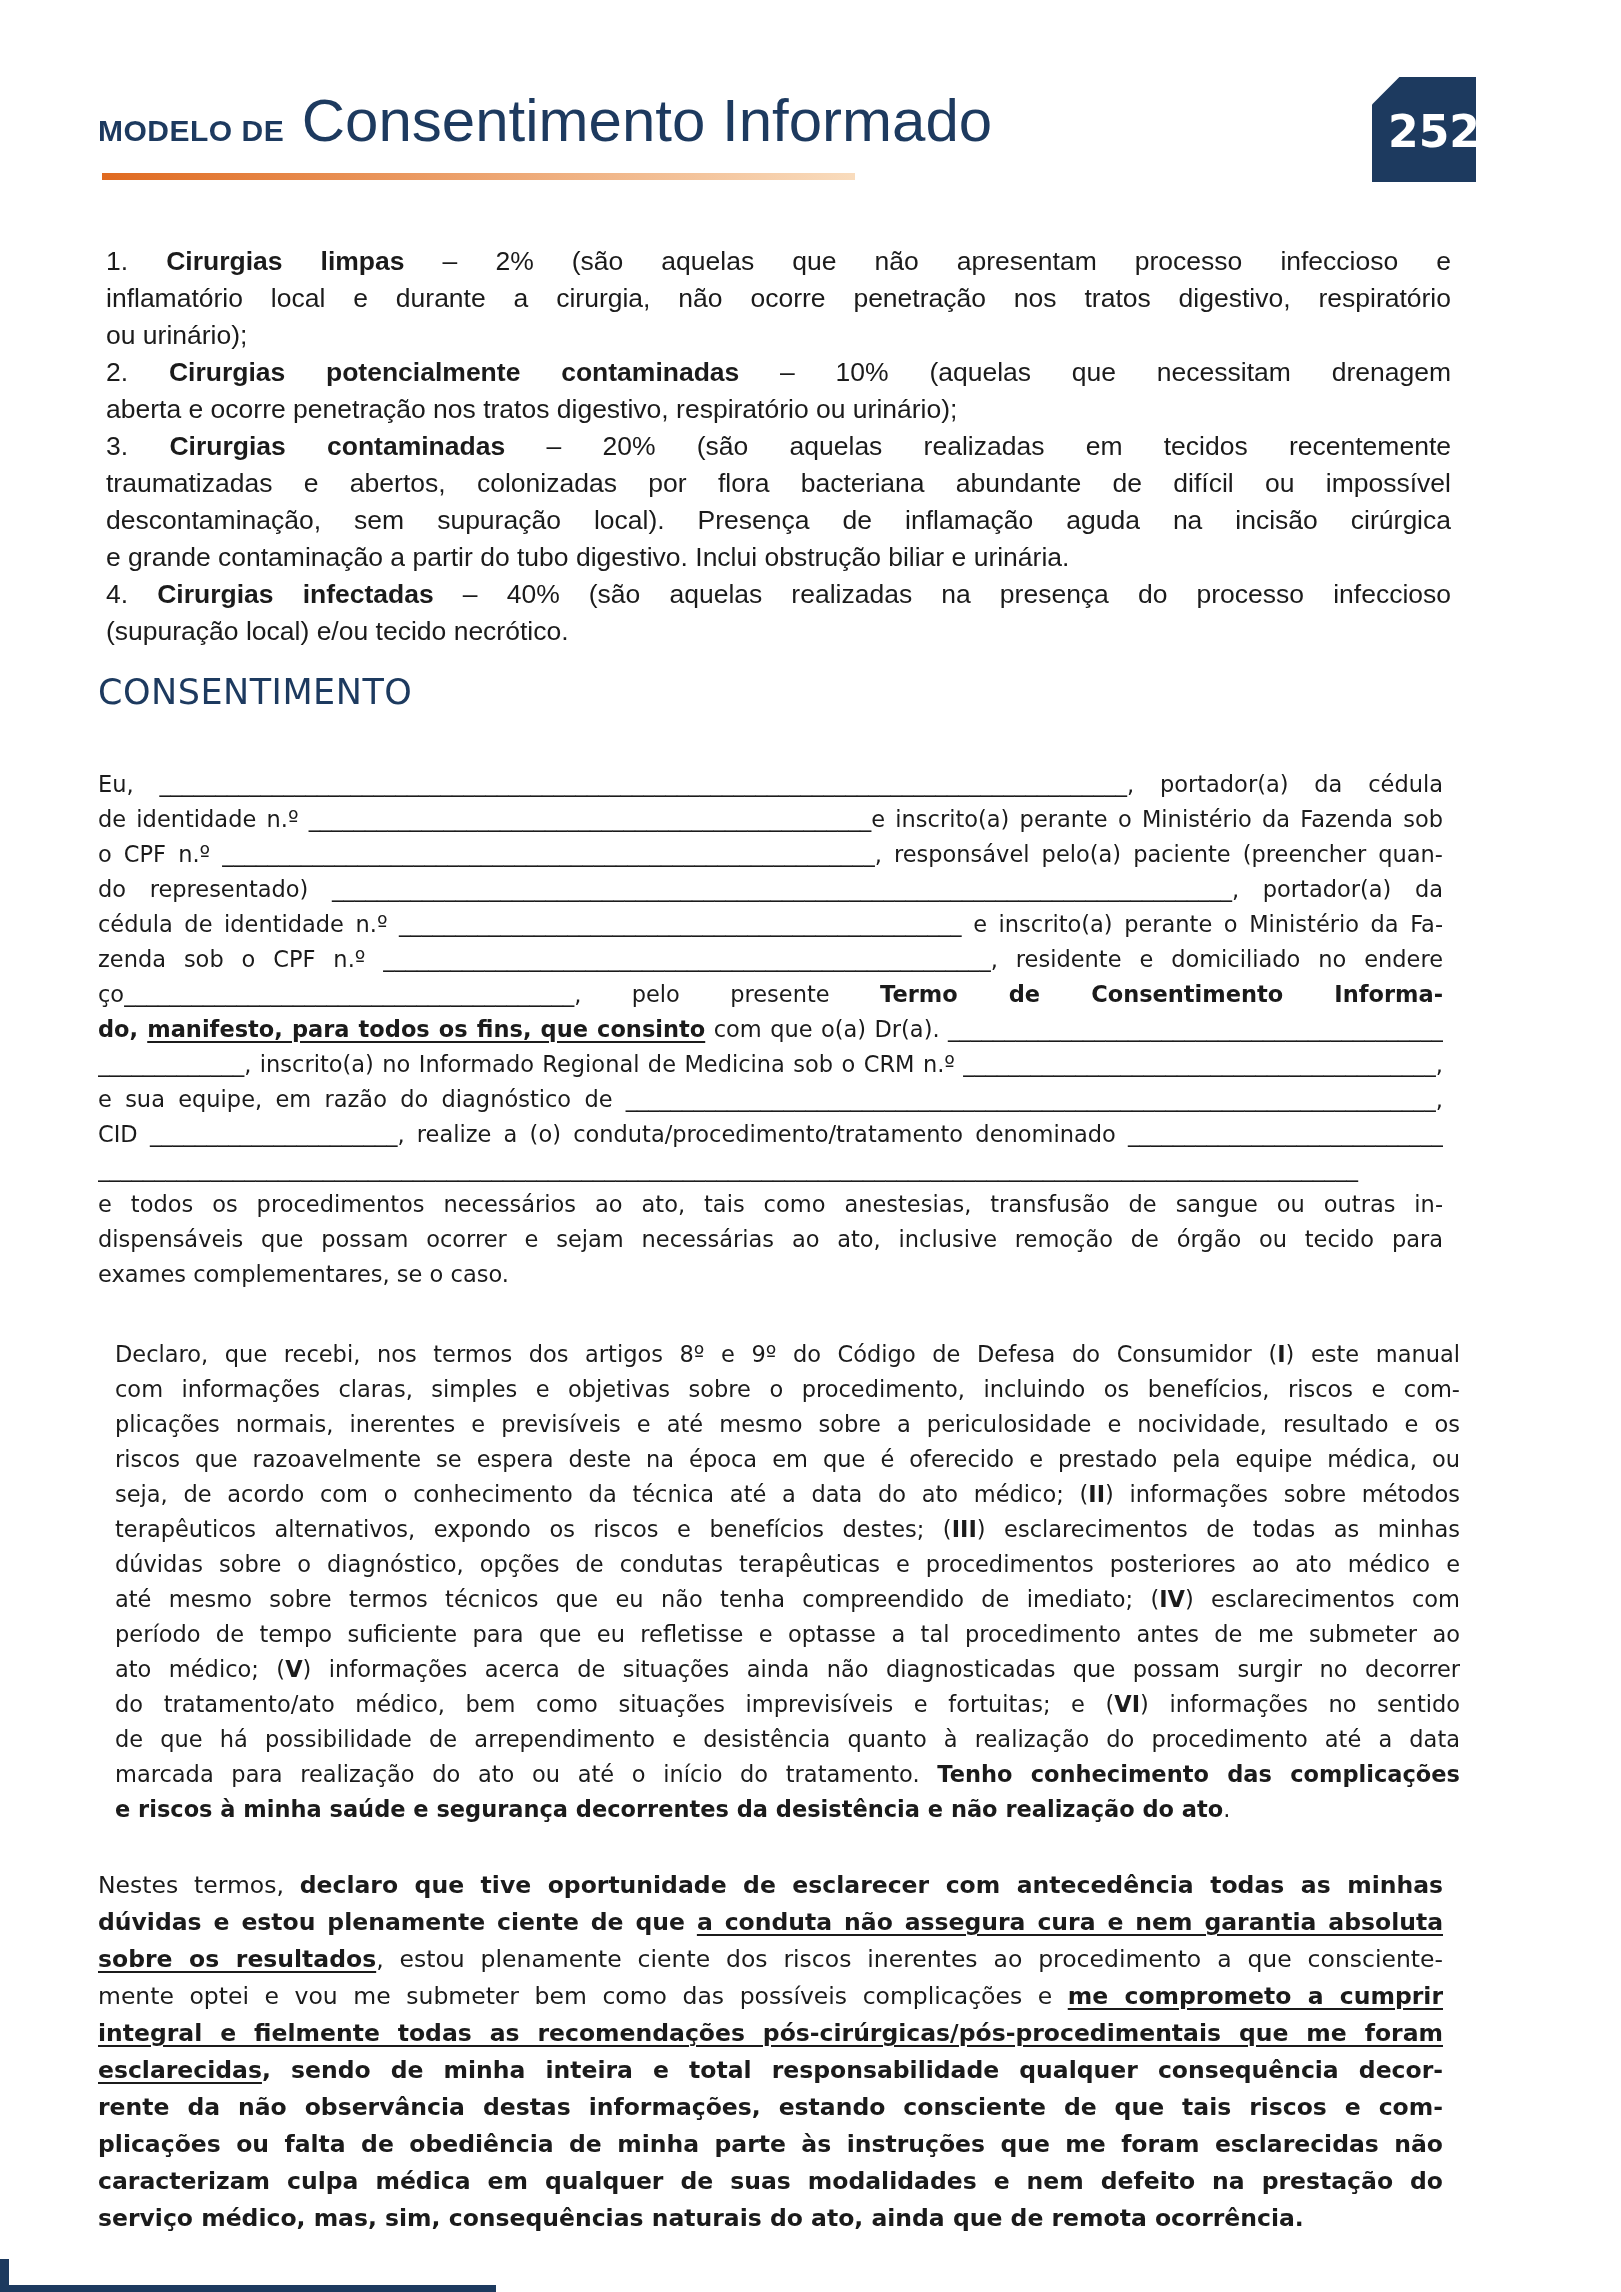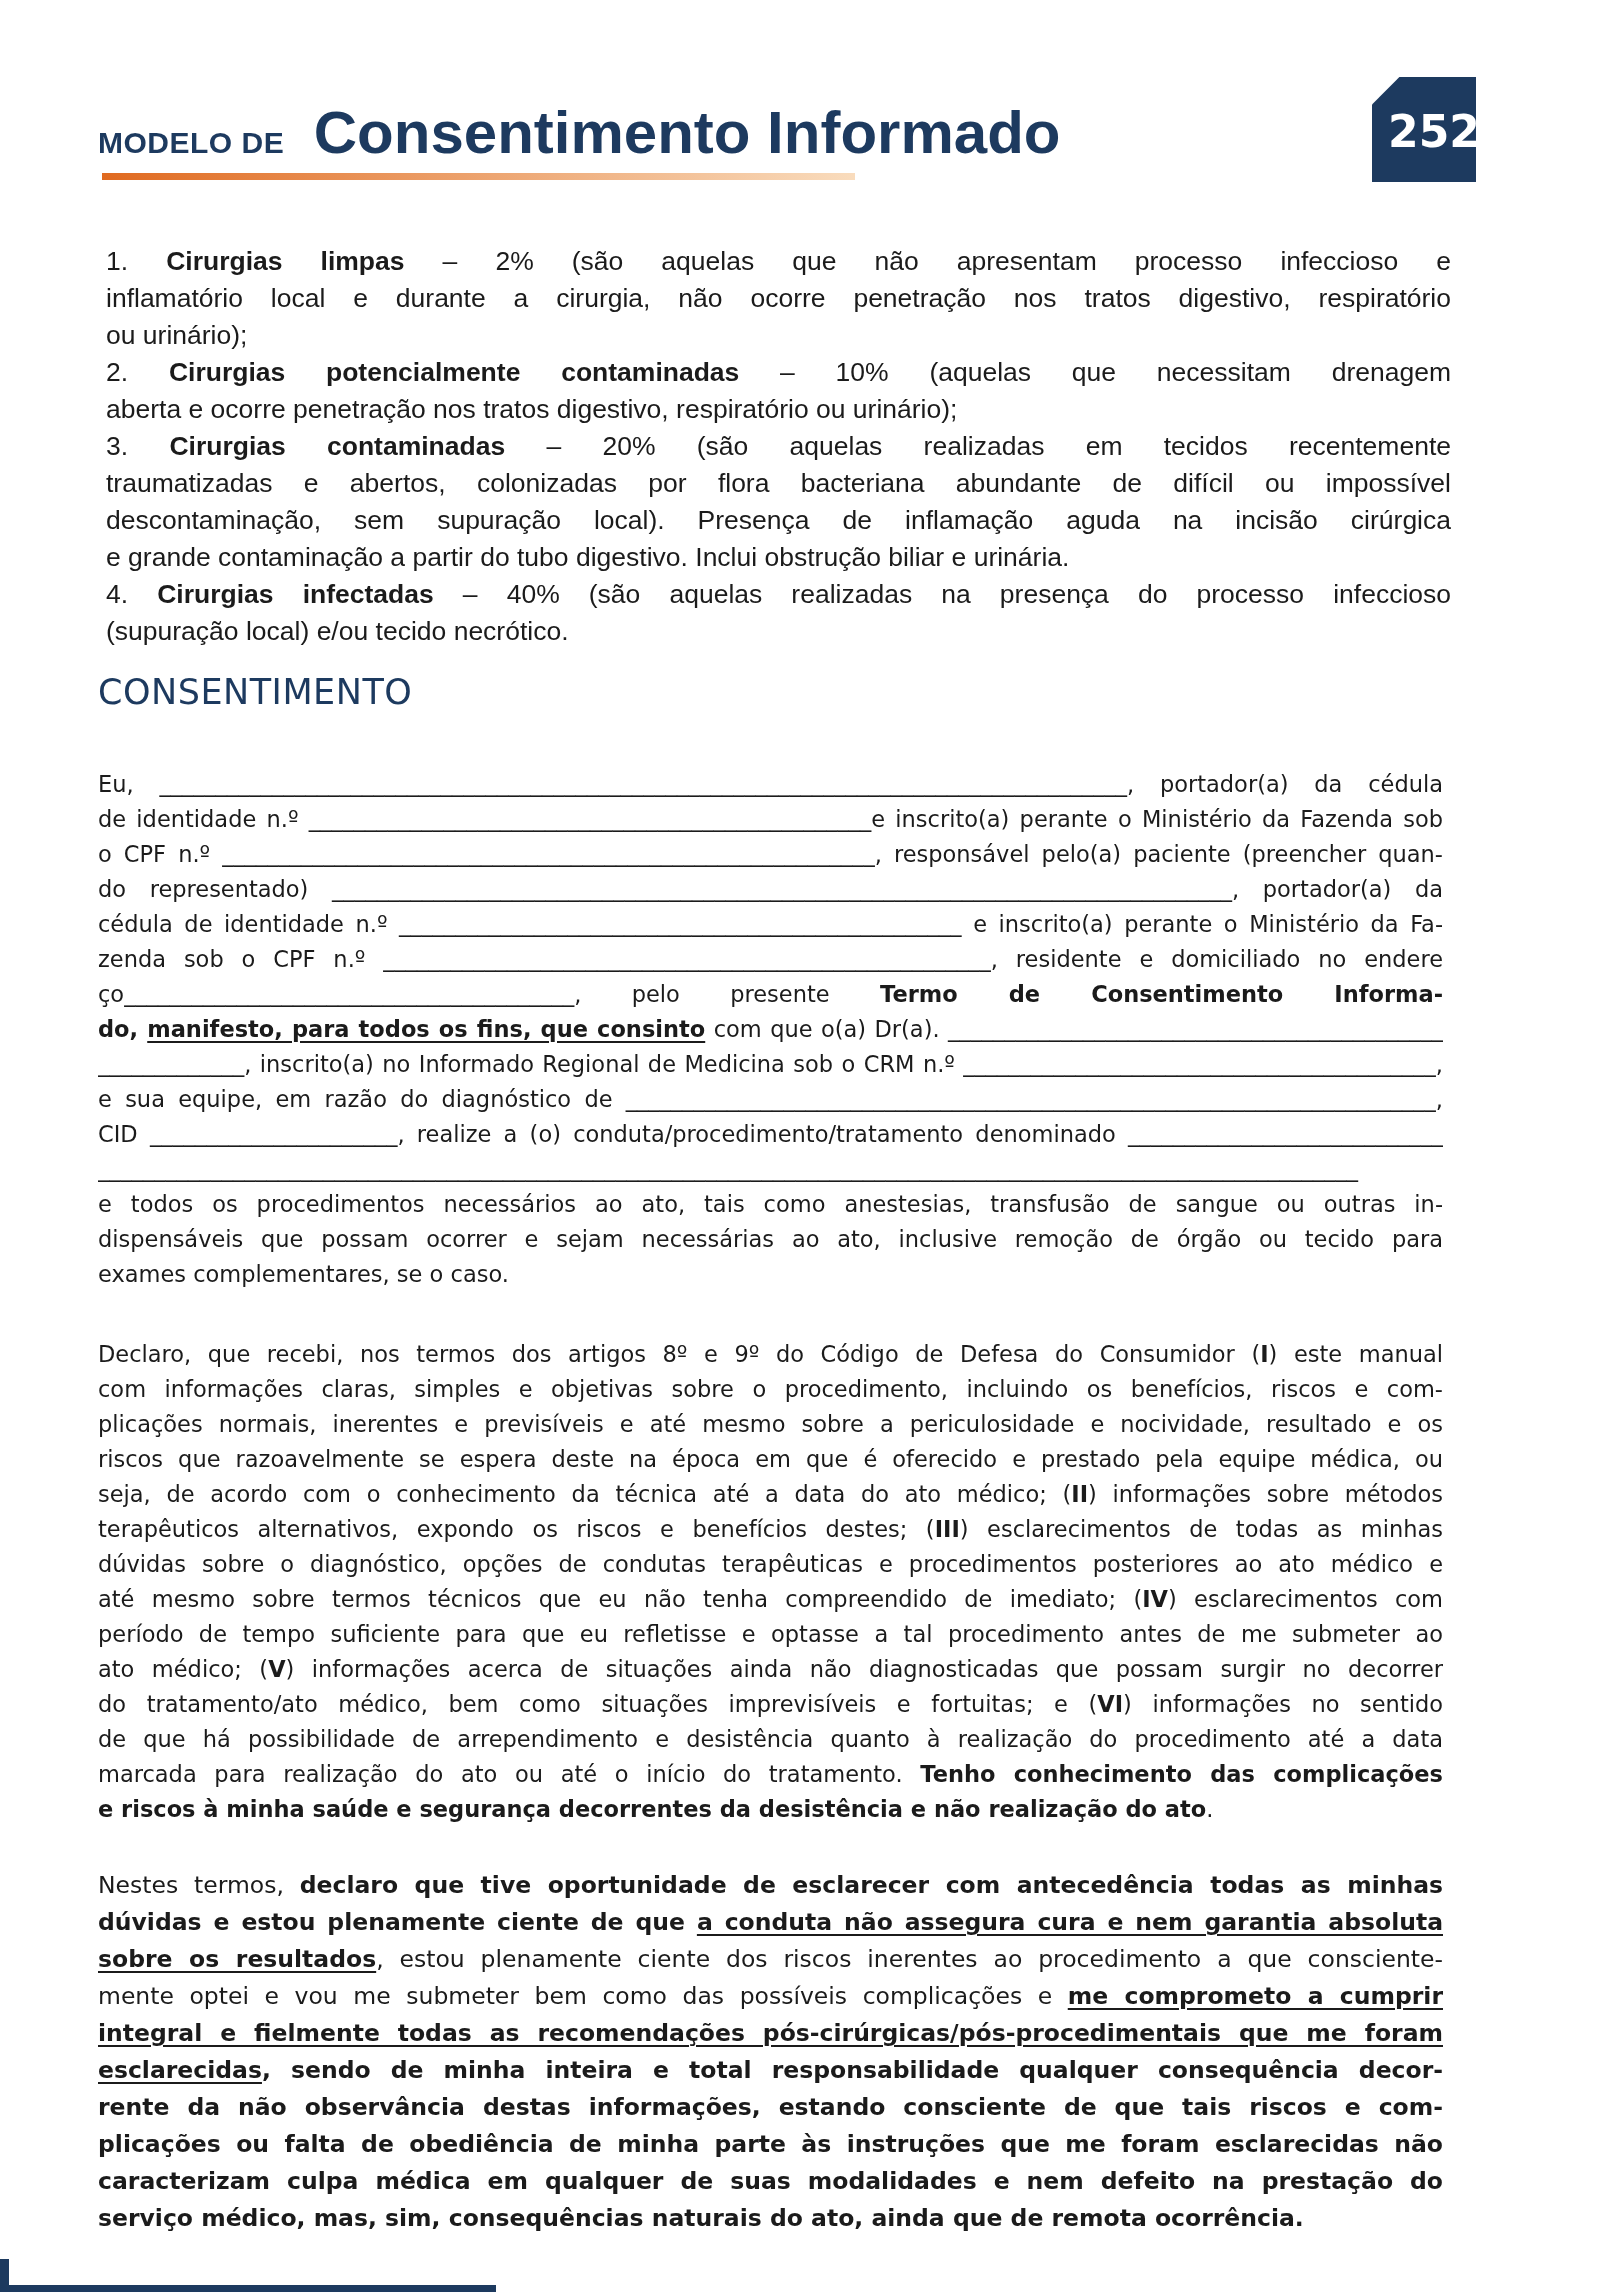--- a/index.html
+++ b/index.html
@@ -24,24 +24,24 @@
     white-space: nowrap;
   }
   .kicker {
     font-family: "Liberation Sans", sans-serif;
     font-weight: bold;
     font-size: 30px;
     letter-spacing: 0.5px;
   }
   .doc-title {
     font-family: "Liberation Sans", sans-serif;
-    font-weight: 700;
+    font-weight: 400;
     font-size: 60px;
     letter-spacing: 0px;
-    margin: 12px;
+    margin: 0;
   }
   .rule-orange {
     position: absolute;
     left: 102px;
     top: 173px;
     width: 753px;
     height: 6.9px;
     background: linear-gradient(to right, var(--orange1, #e06a20), var(--orange2, #f9dcbd));
   }
   .badge {
@@ -102,20 +102,21 @@
   }
   .consent-block {
     top: 767px;
     font-size: 22.5px;
     line-height: 35px;
   }
   .declaration-block {
     top: 1337px;
     font-size: 22.5px;
     line-height: 35px;
+    margin-left: 17px;
   }
   .final-block {
     top: 1867px;
     font-size: 23.5px;
     line-height: 37px;
   }
   
   .edge-v {
     position: absolute;
     left: 0; top: 2259px;

